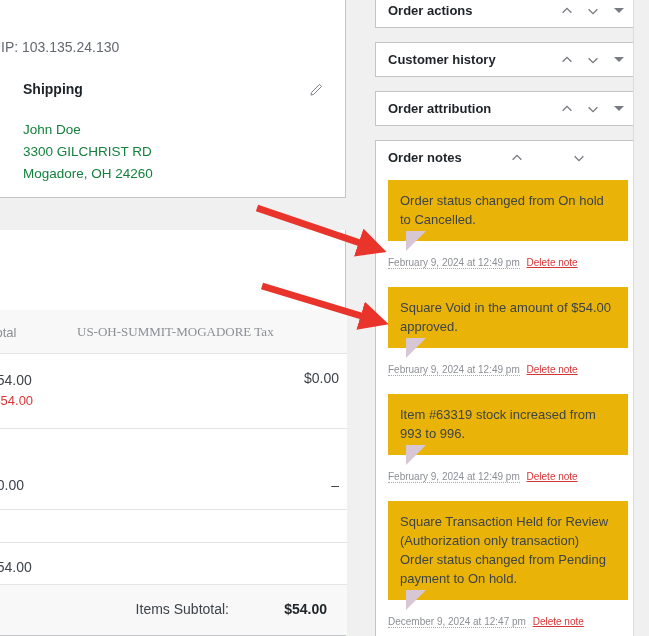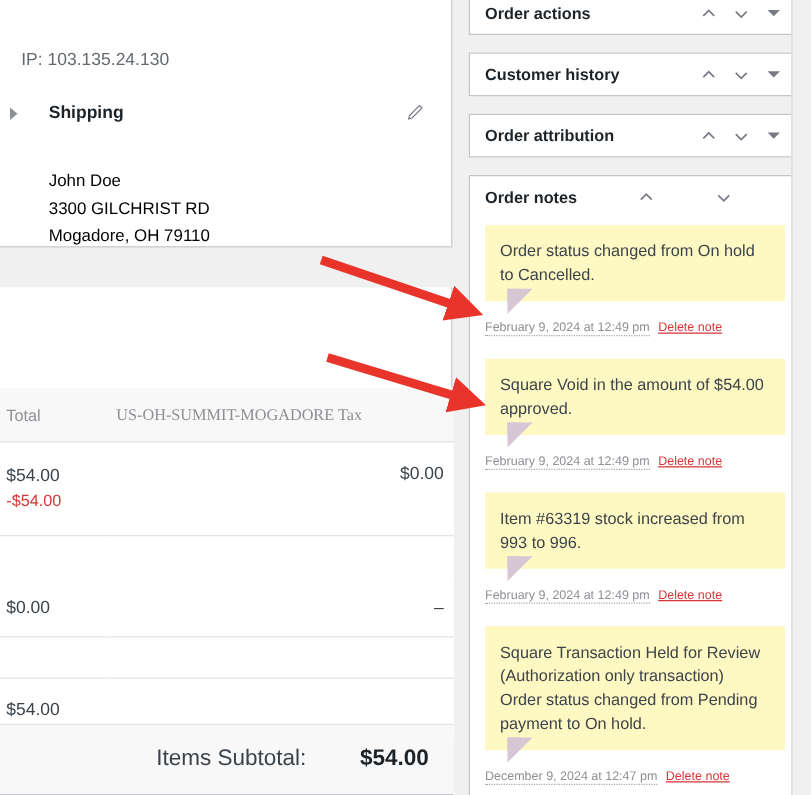--- a/index.html
+++ b/index.html
@@ -22,21 +22,21 @@
     position: absolute;
     inset: 0;
     width: 649px;
     height: 636px;
     background: #f0f0f1;
   }
 
   
   .left-col {
     position: absolute;
-    left: 16px;
+    left: 0;
     top: 0;
     width: 346px;
     height: 496px;
   }
 
   
   .order-data-panel {
     position: absolute;
     left: -20px;
     top: -40px;
@@ -90,25 +90,25 @@
     position: absolute;
     right: 8px;
     top: 2px;
     width: 14px;
     height: 14px;
     color: #787c82;
     cursor: pointer;
   }
 
   .shipping-address {
-    margin-top: 31px;
+    margin-top: 16px;
     margin-left: 22px;
     font-size: 13.5px;
     line-height: 22px;
-    color: #000000;
+    color: #15803d;
   }
 
   
   .items-panel {
     position: absolute;
     left: -20px;
     top: 230px;
     width: 366px;
     min-height: 406px;
     background: #ffffff;
@@ -183,21 +183,21 @@
     width: 366px;
     background: #f8f8f8;
     border-top: 1px solid #e2e4e7;
     padding: 16px 20px 18px 20px;
   }
 
   .subtotal-row {
     display: flex;
     justify-content: flex-end;
     align-items: center;
-    font-size: 18px;
+    font-size: 14px;
     margin-left: 46px;
   }
 
   .subtotal-label {
     color: #3c434a;
     margin-right: 26px;
   }
 
   .subtotal-value {
     font-weight: bold;
@@ -280,21 +280,21 @@
   .notes-list {
     list-style: none;
     padding: 6px 12px 14px 12px;
   }
 
   .note-item {
     margin-bottom: 16px;
   }
 
   .note-content {
-    background: #fef9c3;
+    background: #eab308;
     padding: 11px 12px 12px 12px;
     position: relative;
     color: #3c434a;
     font-size: 13px;
     line-height: 19px;
   }
 
   .note-content::after {
     content: "";
     position: absolute;
@@ -372,21 +372,21 @@
           <span class="edit-pencil">
             <svg viewBox="0 0 16 16" width="14" height="14" aria-hidden="true">
               <path d="M12.1 1.6 L14.4 3.9 L5.3 13 L2.2 13.8 L3 10.7 Z" fill="none" stroke="#787c82" stroke-width="1.1"></path>
             </svg>
           </span>
         </div>
 
         <div class="shipping-address">
           <div>John Doe</div>
           <div>3300 GILCHRIST RD</div>
-          <div>Mogadore, OH 79110</div>
+          <div>Mogadore, OH 24260</div>
         </div>
       </div>
     </div>
 
     <div class="items-panel">
 
       <table class="items-table">
         <thead>
           <tr>
             <th class="col-total">Total</th>

